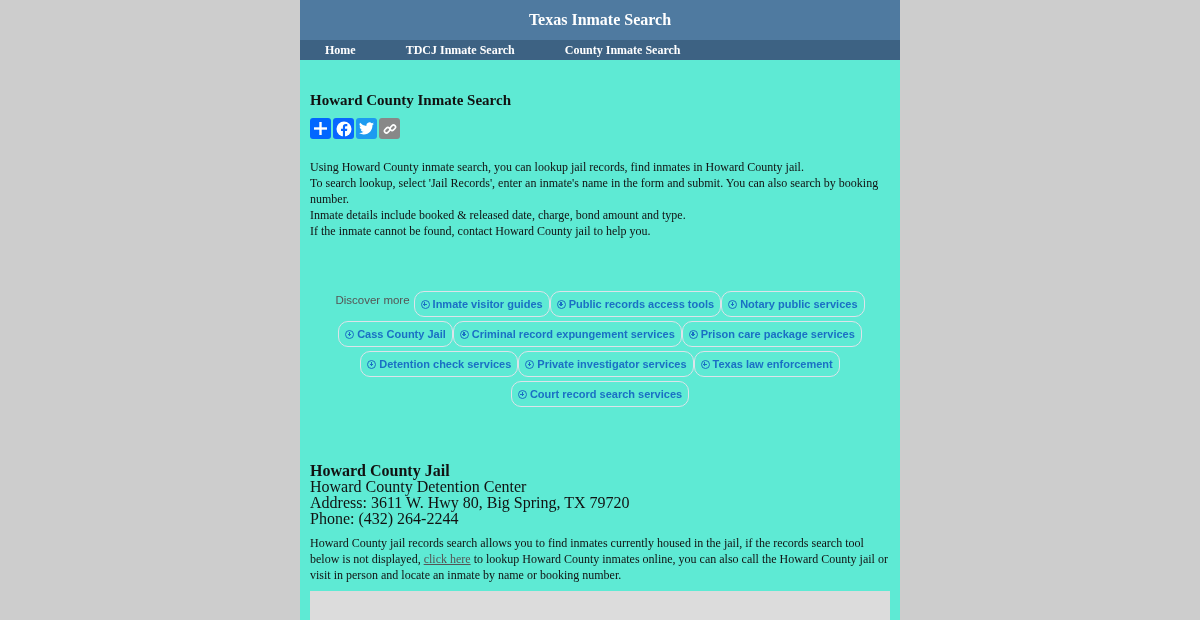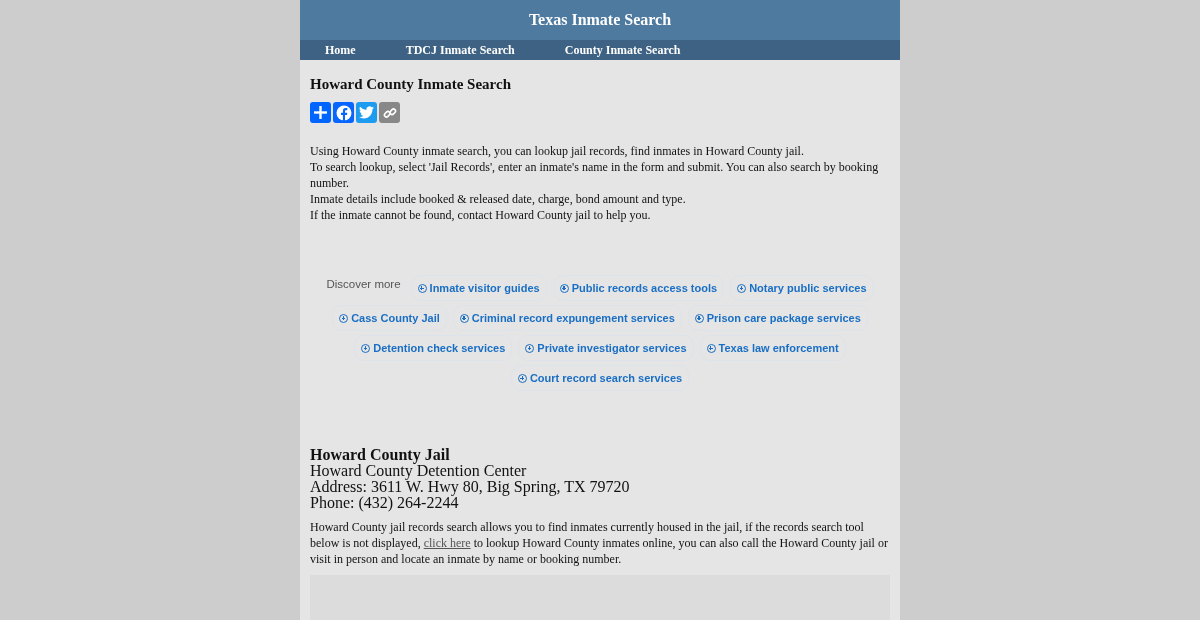--- a/index.html
+++ b/index.html
@@ -1,35 +1,35 @@
 <!DOCTYPE html>
 <html><head>
 <meta charset="utf-8">
 <style>
   * { box-sizing: border-box; margin: 0; padding: 0; }
   html, body { width: 1200px; height: 620px; overflow: hidden; }
   body { background: #cdcdcd; font-family: "Liberation Serif", serif; color: #111; }
-  .page { position: absolute; left: 300px; top: 0; width: 600px; height: 620px; background: #e5e5e5; overflow: hidden; }
+  .page { position: absolute; left: 300px; top: 0; width: 600px; height: 620px; background: #5eead4; overflow: hidden; }
   .header { height: 40px; background: #4f7aa0; color: #fff; text-align: center; font-weight: bold; font-size: 16px; line-height: 40px; }
   .nav { height: 20px; background: #3d6283; display: flex; align-items: center; font-size: 12px; color: #fff; font-weight: bold; }
   .nav a { color: #fff; text-decoration: none; display: inline-block; }
   .nav .n1 { margin-left: 25px; }
   .nav .n2 { margin-left: 50px; }
   .nav .n3 { margin-left: 50px; }
   .content { padding: 0 10px; }
-  h1 { font-size: 15px; font-weight: bold; margin-top: 16px; line-height: 16px; }
+  h1 { font-size: 15px; font-weight: bold; margin-top: 32px; line-height: 16px; }
   .share { display: flex; gap: 2px; margin-top: 10px; }
   .share .btn { width: 21px; height: 21px; border-radius: 3px; display: flex; align-items: center; justify-content: center; }
   .b-add { background: #0166ff; }
   .b-fb { background: #0866ff; }
   .b-tw { background: #1d9bf0; }
   .b-cp { background: #888; }
   .intro { margin-top: 20px; font-size: 12px; line-height: 16px; }
   .discover { margin-top: 52px; text-align: center; font-family: "Liberation Sans", sans-serif; font-size: 11px; }
-  .drow { display: flex; justify-content: center; gap: 6px; margin-bottom: 4px; }
+  .drow { display: flex; justify-content: center; margin-bottom: 4px; }
   .drow .lbl { color: #555; font-size: 11.5px; line-height: 18px; margin-right: 4px; }
   .chip { border: 1px solid #dde3ea; border-radius: 10px; padding: 0 6px; height: 26px; line-height: 16px; color: #1a6fc4; font-weight: bold; display: inline-flex; align-items: center; gap: 3px; white-space: nowrap; }
   .chip .pi { width: 9px; height: 9px; border: 1.2px solid #1a6fc4; border-radius: 50%; position: relative; display: inline-block; }
   .chip .pi:before { content: ""; position: absolute; left: 1.5px; top: 3px; width: 3.6px; height: 1.2px; background: #1a6fc4; }
   .chip .pi:after { content: ""; position: absolute; left: 2.7px; top: 1.8px; width: 1.2px; height: 3.6px; background: #1a6fc4; }
   .jail { margin-top: 56px; font-size: 16px; line-height: 16px; }
   .jail .jname { font-weight: bold; }
   .desc { margin-top: 8px; font-size: 12px; line-height: 16px; }
   .desc a { color: #555; text-decoration: underline; }
   .embed { margin-top: 8px; width: 580px; height: 120px; background: #dcdcdc; }

